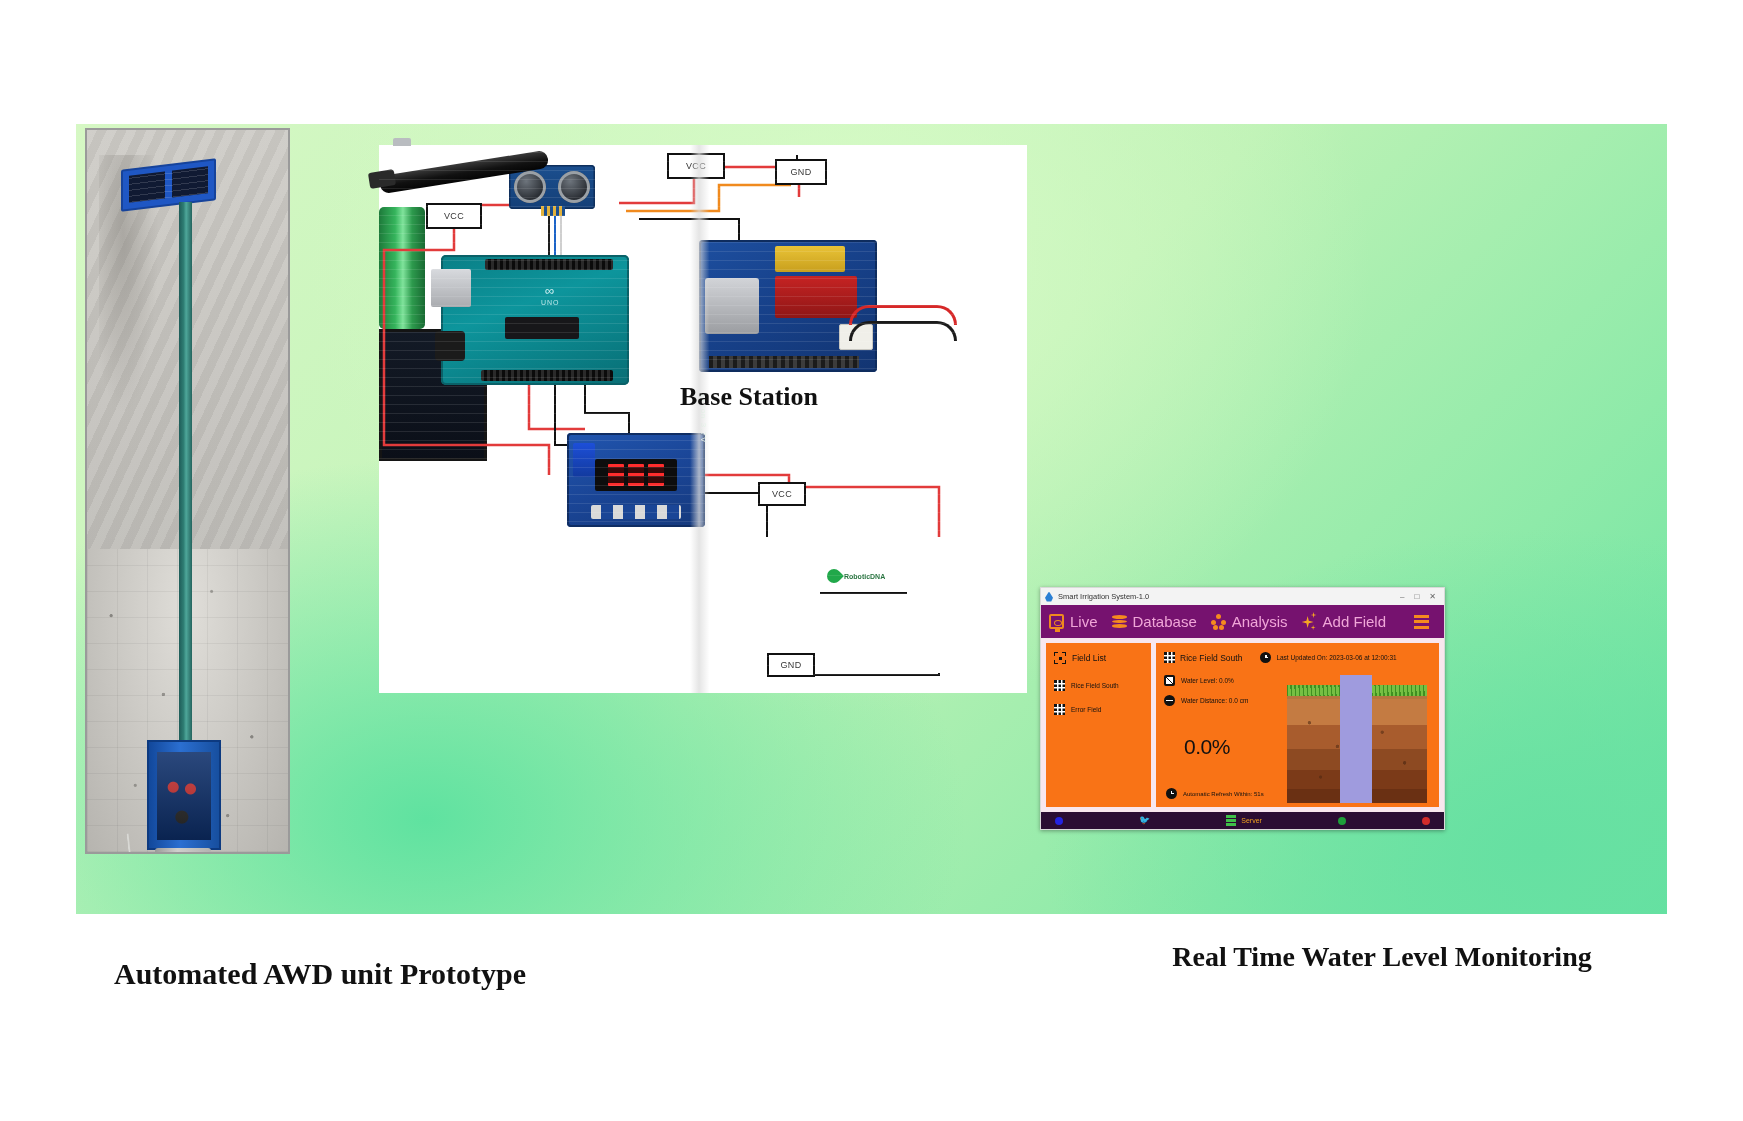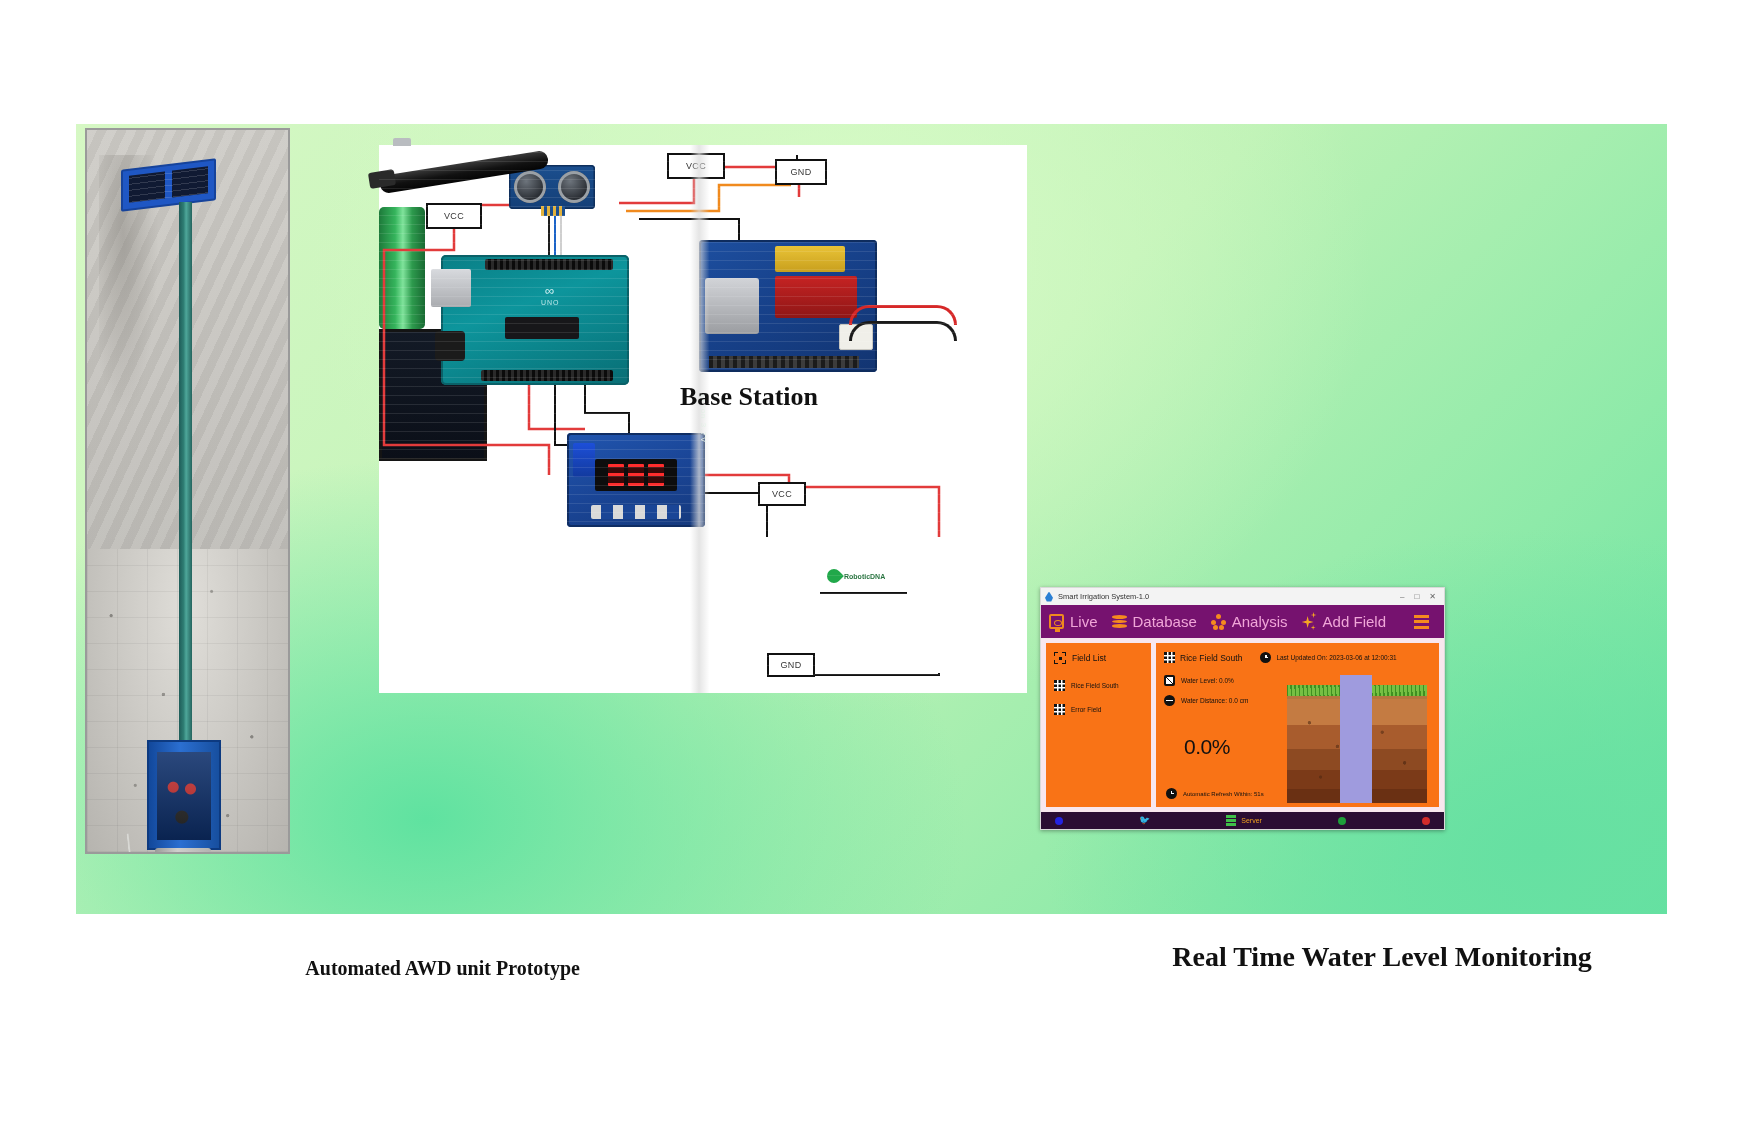--- a/index.html
+++ b/index.html
@@ -412,21 +412,21 @@
   .sb-srv .stack i{ display:block; width:10px; height:3px; background:#3fbf4a; }
   .sb-srv .lab{ font-size:7px; color:#f0a01e; }
   .sb-g{ width:8px; height:8px; border-radius:50%; background:#1d9e3a; }
   .sb-r{ width:8px; height:8px; border-radius:50%; background:#d22b2b; }
 
   
   .caption{
     position:absolute; text-align:center; color:#111;
     font-family:"Liberation Serif", serif; font-weight:bold;
   }
-  #cap-awd   { left:60px;  top:957px; width:520px; font-size:20px;text-align:right; }
+  #cap-awd   { left:60px;  top:957px; width:520px; font-size:30px; }
   #cap-base  { left:584px; top:382px; width:330px; font-size:26px; }
   #cap-sys   { left:640px; top:768px; width:330px; font-size:26px; line-height:1.18; }
   #cap-vis   { left:1060px;top:543px; width:360px; font-size:26px; }
   #cap-rt    { left:1072px;top:941px; width:620px; font-size:28px; }
 </style>
 </head>
 <body>
 
 <div id="canvas">
 

